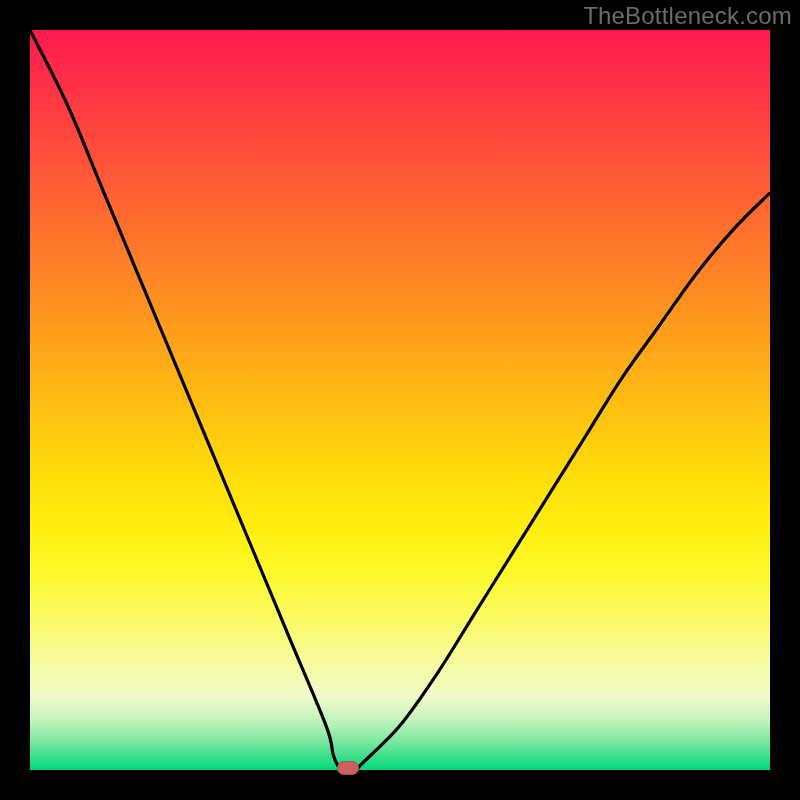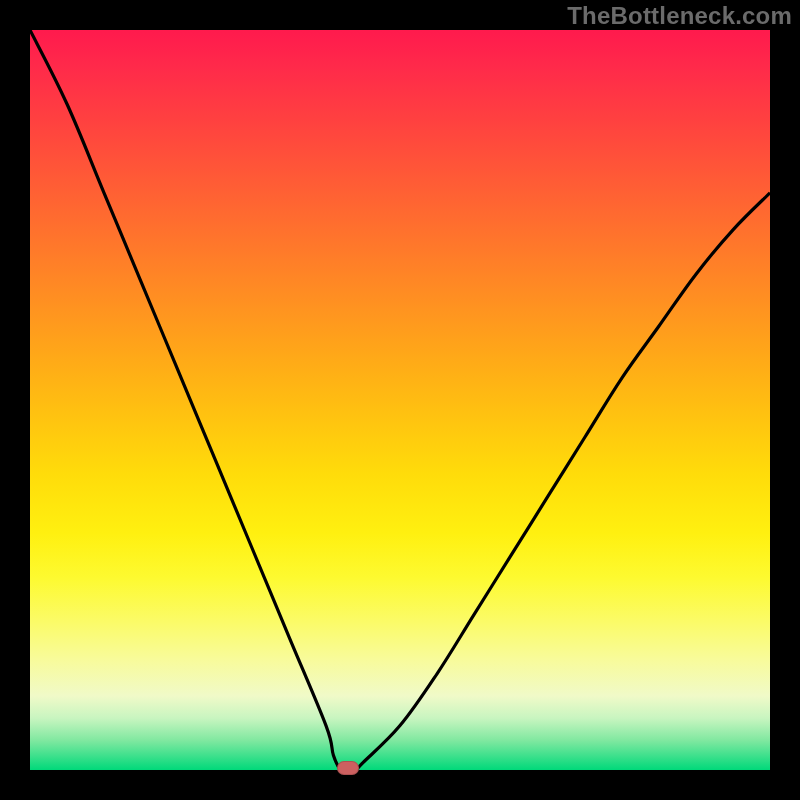--- a/index.html
+++ b/index.html
@@ -46,21 +46,21 @@
       #00d97a 100%
     );
   }
   .watermark {
     position: absolute;
     top: 2px;
     right: 8px;
     color: #6b6b6b;
     font-size: 24px;
     letter-spacing: 0.2px;
-    font-weight: 700;
+    font-weight: 400;
     user-select: none;
   }
   svg.curve {
     position: absolute;
     left: 0;
     top: 0;
     width: 740px;
     height: 740px;
   }
   .marker {

